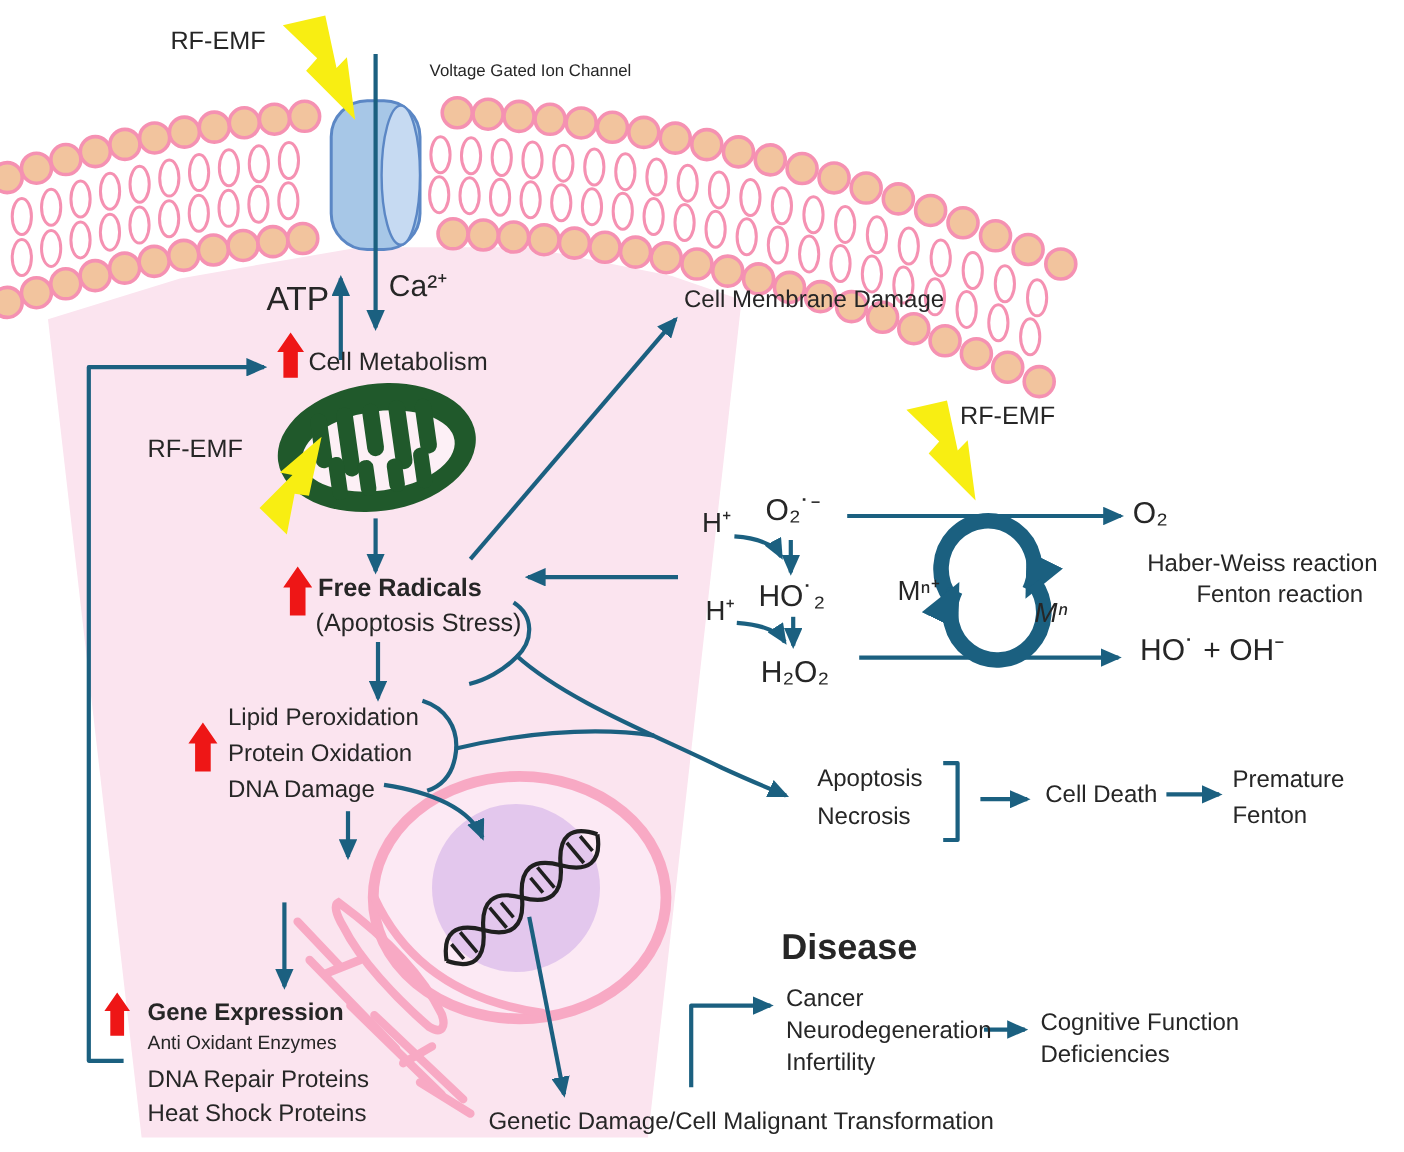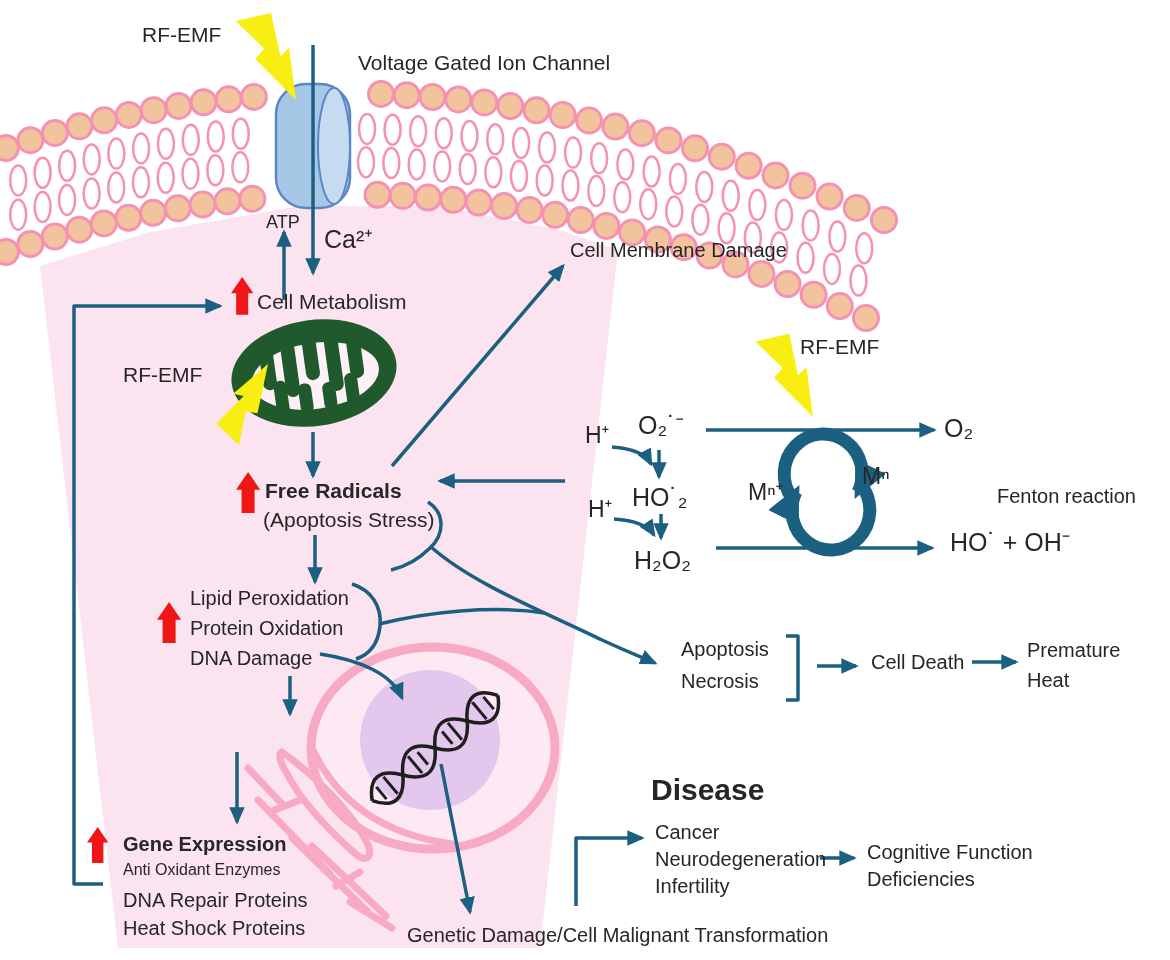--- a/index.html
+++ b/index.html
@@ -262,22 +262,22 @@
 
   <g fill="var(--red)">
     <use href="#redarrow" transform="translate(231,277) scale(0.86)"></use>
     <use href="#redarrow" transform="translate(236,472) scale(0.93)"></use>
     <use href="#redarrow" transform="translate(157,602) scale(0.93)"></use>
     <use href="#redarrow" transform="translate(87,827) scale(0.82)"></use>
   </g>
 </svg>
 
 <div class="lbl" style="left:142px;top:22px;font-size:21px;">RF-EMF</div>
-<div class="lbl" style="left:358px;top:50px;font-size:21px;">Voltage Gated Ion Channel</div>
-<div class="lbl" style="left:222px;top:212px;font-size:18px;margin-left:44px;">ATP</div>
+<div class="lbl" style="left:358px;top:50px;font-size:14px;">Voltage Gated Ion Channel</div>
+<div class="lbl" style="left:222px;top:232px;font-size:28px;">ATP</div>
 <div class="lbl" style="left:324px;top:224px;font-size:25px;">Ca²⁺</div>
 
 <div class="lbl" style="left:257px;top:289px;font-size:21px;">Cell Metabolism</div>
 <div class="lbl" style="left:123px;top:362px;font-size:21px;">RF-EMF</div>
 <div class="lbl" style="left:570px;top:238px;font-size:20px;">Cell Membrane Damage</div>
 <div class="lbl b" style="left:265px;top:478px;font-size:21px;">Free Radicals</div>
 <div class="lbl" style="left:263px;top:507px;font-size:21px;">(Apoptosis Stress)</div>
 
 <div class="lbl" style="left:190px;top:586px;font-size:20px;">Lipid Peroxidation</div>
 <div class="lbl" style="left:190px;top:616px;font-size:20px;">Protein Oxidation</div>
@@ -290,29 +290,30 @@
 <div class="lbl" style="left:407px;top:923px;font-size:20px;">Genetic Damage/Cell Malignant Transformation</div>
 
 <div class="lbl" style="left:800px;top:334px;font-size:21px;">RF-EMF</div>
 <div class="lbl" style="left:585px;top:421px;font-size:23px;">H⁺</div>
 <div class="lbl" style="left:638px;top:410px;font-size:25px;">O₂˙⁻</div>
 <div class="lbl" style="left:944px;top:413px;font-size:25px;">O₂</div>
 <div class="lbl" style="left:632px;top:482px;font-size:25px;">HO˙₂</div>
 <div class="lbl" style="left:588px;top:495px;font-size:23px;">H⁺</div>
 <div class="lbl" style="left:634px;top:545px;font-size:25px;">H₂O₂</div>
 <div class="lbl" style="left:748px;top:478px;font-size:23px;">Mⁿ⁺</div>
-<div class="lbl" style="left:862px;top:462px;font-size:23px;">Mⁿ</div>
+<div class="lbl" style="left:862px;top:496px;font-size:23px;font-style:italic;">Mⁿ</div>
+<div class="lbl" style="left:956px;top:458px;font-size:20px;">Haber-Weiss reaction</div>
 <div class="lbl" style="left:997px;top:484px;font-size:20px;">Fenton reaction</div>
 <div class="lbl" style="left:950px;top:527px;font-size:25px;">HO˙ + OH⁻</div>
 
 <div class="lbl" style="left:681px;top:637px;font-size:20px;">Apoptosis</div>
 <div class="lbl" style="left:681px;top:669px;font-size:20px;">Necrosis</div>
 <div class="lbl" style="left:871px;top:650px;font-size:20px;">Cell Death</div>
 <div class="lbl" style="left:1027px;top:638px;font-size:20px;">Premature</div>
-<div class="lbl" style="left:1027px;top:668px;font-size:20px;">Heat</div>
+<div class="lbl" style="left:1027px;top:668px;font-size:20px;">Fenton</div>
 
 <div class="lbl b" style="left:651px;top:772px;font-size:30px;">Disease</div>
 <div class="lbl" style="left:655px;top:820px;font-size:20px;">Cancer</div>
 <div class="lbl" style="left:655px;top:847px;font-size:20px;">Neurodegeneration</div>
 <div class="lbl" style="left:655px;top:874px;font-size:20px;">Infertility</div>
 <div class="lbl" style="left:867px;top:840px;font-size:20px;">Cognitive Function</div>
 <div class="lbl" style="left:867px;top:867px;font-size:20px;">Deficiencies</div>
 
 </div>
 

